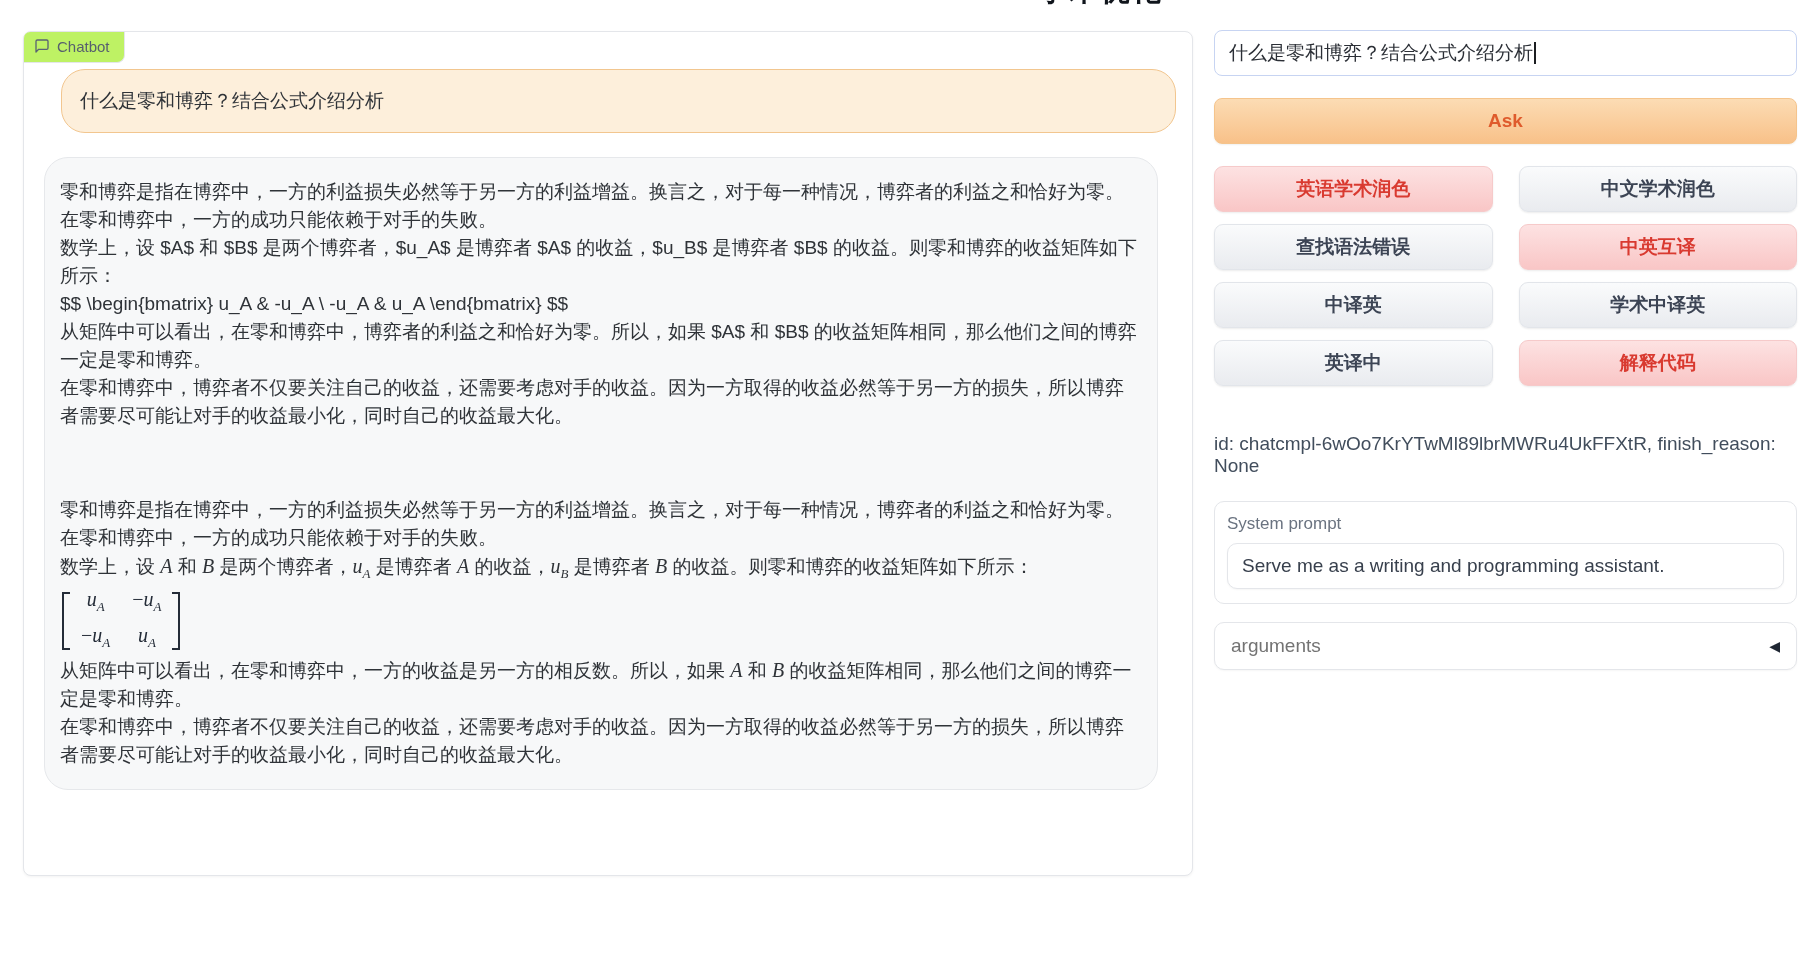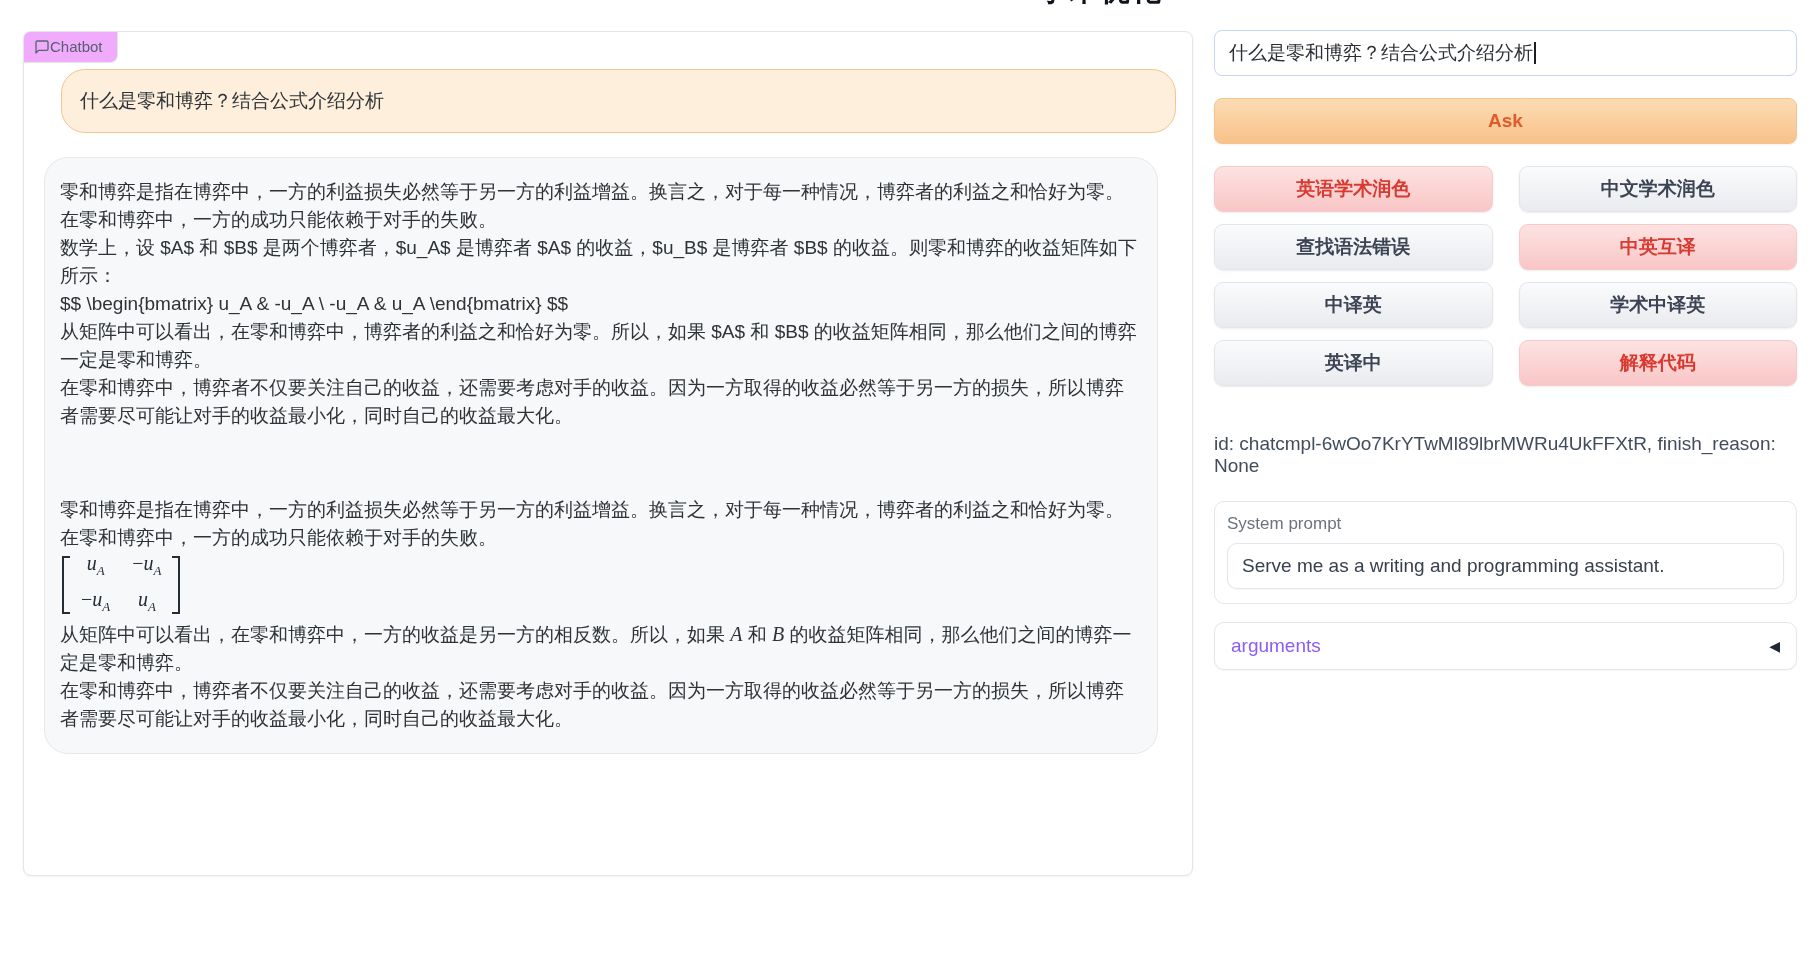--- a/index.html
+++ b/index.html
@@ -24,22 +24,22 @@
   }
 
   
   .chat-panel {
     position: absolute; left: 23px; top: 31px; width: 1170px; height: 845px;
     background: #fff; border: 1px solid #e4e6ea; border-radius: 8px;
     box-shadow: 0 1px 3px rgba(0,0,0,.05);
   }
   .chat-tab {
     position: absolute; top: 0; left: 0; z-index: 2;
-    display: flex; align-items: flex-end; 
-    padding: 6px 14px 7px 10px; background: #f0abfc;
+    display: flex; align-items: flex-start; gap: 7px;
+    padding: 6px 14px 7px 10px; background: #bef264;
     border-right: 1px solid #e4e6ea; border-bottom: 1px solid #e4e6ea;
     border-radius: 6px 0 8px 0;
   }
   .chat-tab .lbl { font-size: 15px; color: #57606e; }
 
   .user-msg {
     margin: 37px 16px 0 37px;
     background: #fdefdb; border: 1px solid #f2c68f; border-radius: 24px;
     padding: 18px 18px; font-size: 19px; line-height: 26px; color: #2f3338;
   }
@@ -105,21 +105,21 @@
     display: flex; align-items: center; padding: 0 14px;
     font-size: 19px; color: #38404d; box-shadow: 0 1px 2px rgba(0,0,0,.04); cursor: text;
   }
 
   .acc {
     margin-top: 18px; height: 48px; background: #fff;
     border: 1px solid #e4e6ea; border-radius: 10px;
     display: flex; align-items: center; justify-content: space-between;
     padding: 0 16px; box-shadow: 0 1px 2px rgba(0,0,0,.04); cursor: pointer;
   }
-  .acc-label { font-size: 19px; color: #8b5cf6; }
+  .acc-label { font-size: 19px; color: #737373; }
   .acc-icon { font-size: 14px; color: #1f2733; }
 </style>
 </head>
 <body>
 
 <div class="title-clip">
   <h1>ChatGPT 学术优化</h1>
 </div>
 
 <div class="chat-panel">
@@ -145,20 +145,21 @@
       <div class="line">$$ \begin{bmatrix} u_A &amp; -u_A \ -u_A &amp; u_A \end{bmatrix} $$</div>
       <div class="line">从矩阵中可以看出，在零和博弈中，博弈者的利益之和恰好为零。所以，如果 $A$ 和 $B$ 的收益矩阵相同，那么他们之间的博弈一定是零和博弈。</div>
       <div class="line">在零和博弈中，博弈者不仅要关注自己的收益，还需要考虑对手的收益。因为一方取得的收益必然等于另一方的损失，所以博弈者需要尽可能让对手的收益最小化，同时自己的收益最大化。</div>
     </div>
 
     <div class="msg-gap"></div>
 
     <div>
       <div class="line">零和博弈是指在博弈中，一方的利益损失必然等于另一方的利益增益。换言之，对于每一种情况，博弈者的利益之和恰好为零。</div>
       <div class="line">在零和博弈中，一方的成功只能依赖于对手的失败。</div>
+      <div class="line">数学上，设 <i class="math-var">A</i> 和 <i class="math-var">B</i> 是两个博弈者，<i class="math-var">u<sub>A</sub></i> 是博弈者 <i class="math-var">A</i> 的收益，<i class="math-var">u<sub>B</sub></i> 是博弈者 <i class="math-var">B</i> 的收益。则零和博弈的收益矩阵如下所示：</div>
 
       <div class="matrix-wrap">
         <span class="brk brk-l"></span>
         <span class="mcells">
           <span class="mcell"><span class="msign"></span><i>u</i><sub class="msub">A</sub></span>
           <span class="mcell"><span class="msign">−</span><i>u</i><sub class="msub">A</sub></span>
           <span class="mcell"><span class="msign">−</span><i>u</i><sub class="msub">A</sub></span>
           <span class="mcell"><span class="msign"></span><i>u</i><sub class="msub">A</sub></span>
         </span>
         <span class="brk brk-r"></span>

